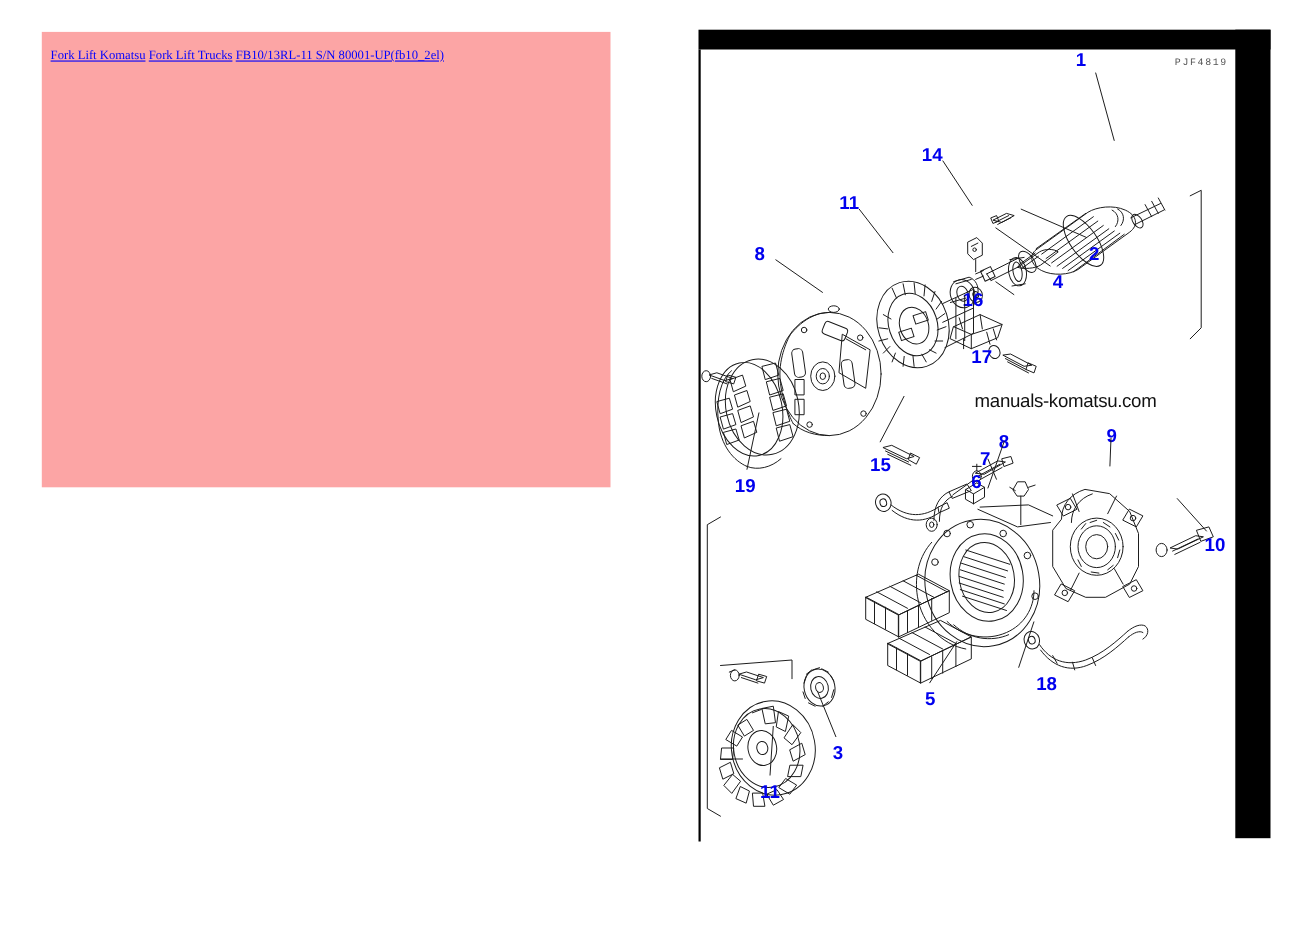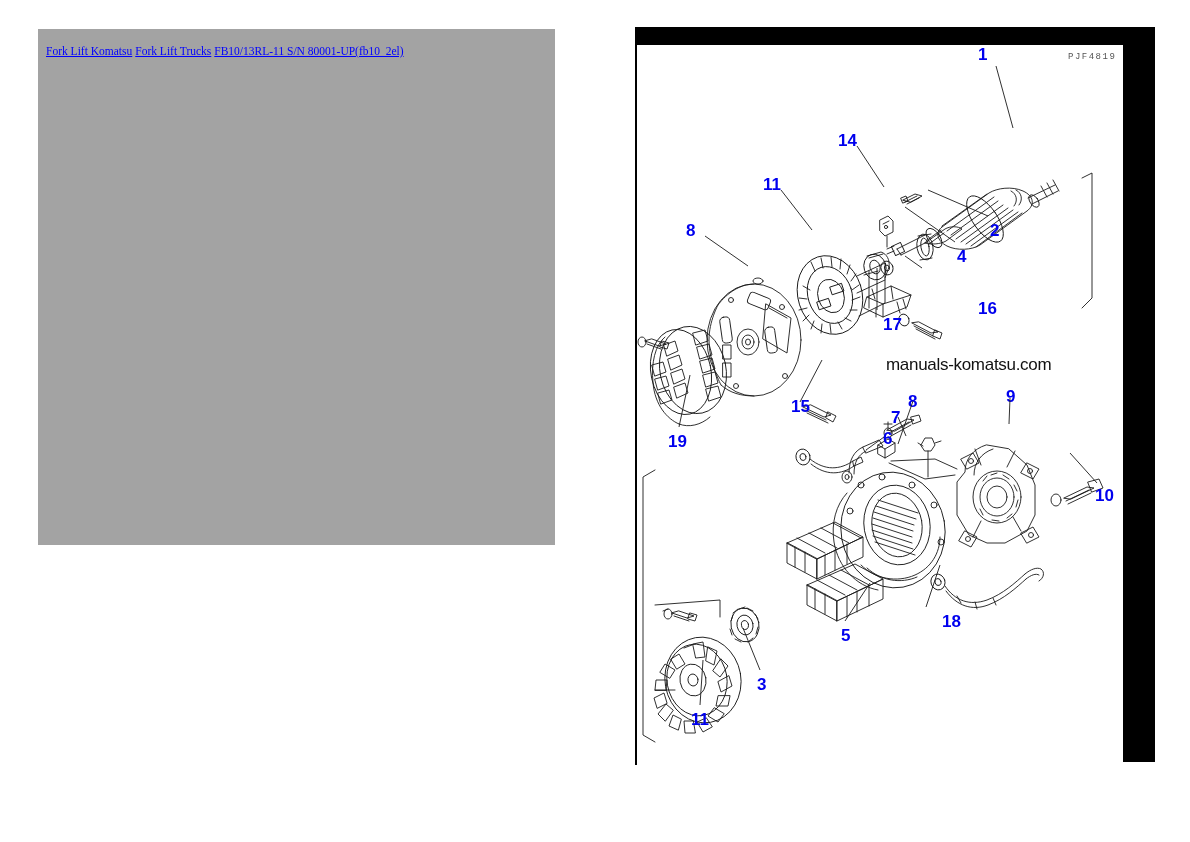--- a/index.html
+++ b/index.html
@@ -14,22 +14,22 @@
     font-family: "Liberation Serif", serif;
     overflow: hidden;
   }
 
   
   #left-panel {
     position: absolute;
     left: 38px;
     top: 29px;
     width: 517px;
-    height: 516px;
-    background: #a3a3a3;
+    height: 414px;
+    background: #fca5a5;
   }
   #breadcrumb {
     position: absolute;
     left: 8px;
     top: 16px;
     white-space: nowrap;
     font-family: "Liberation Serif", serif;
     font-size: 11.5px;
     line-height: 13px;
     letter-spacing: 0px;
@@ -511,23 +511,23 @@
 
 </svg>
 </div>
 
 <div class="partnum" style="left:978px; top:46px;">1</div>
 <div class="partnum" style="left:990px; top:222px;">2</div>
 <div class="partnum" style="left:957px; top:248px;">4</div>
 <div class="partnum" style="left:838px; top:132px;">14</div>
 <div class="partnum" style="left:763px; top:176px;">11</div>
 <div class="partnum" style="left:686px; top:222px;">8</div>
-<div class="partnum" style="left:978px; top:264px;margin-top:36px;">16</div>
+<div class="partnum" style="left:875px; top:264px;">16</div>
 <div class="partnum" style="left:883px; top:316px;">17</div>
-<div class="partnum" style="left:791px; top:398px;">15</div>
+<div class="partnum" style="left:791px; top:414px;">15</div>
 <div class="partnum" style="left:668px; top:433px;">19</div>
 <div class="partnum" style="left:691px; top:711px;">11</div>
 <div class="partnum" style="left:757px; top:676px;">3</div>
 <div class="partnum" style="left:841px; top:627px;">5</div>
 <div class="partnum" style="left:883px; top:430px;">6</div>
 <div class="partnum" style="left:891px; top:409px;">7</div>
 <div class="partnum" style="left:908px; top:393px;">8</div>
 <div class="partnum" style="left:1006px; top:388px;">9</div>
 <div class="partnum" style="left:1095px; top:487px;">10</div>
 <div class="partnum" style="left:942px; top:613px;">18</div>

